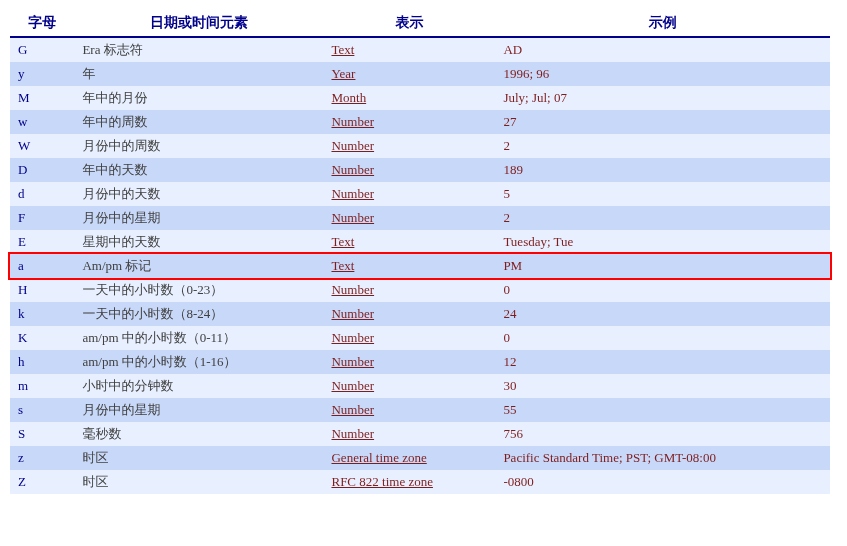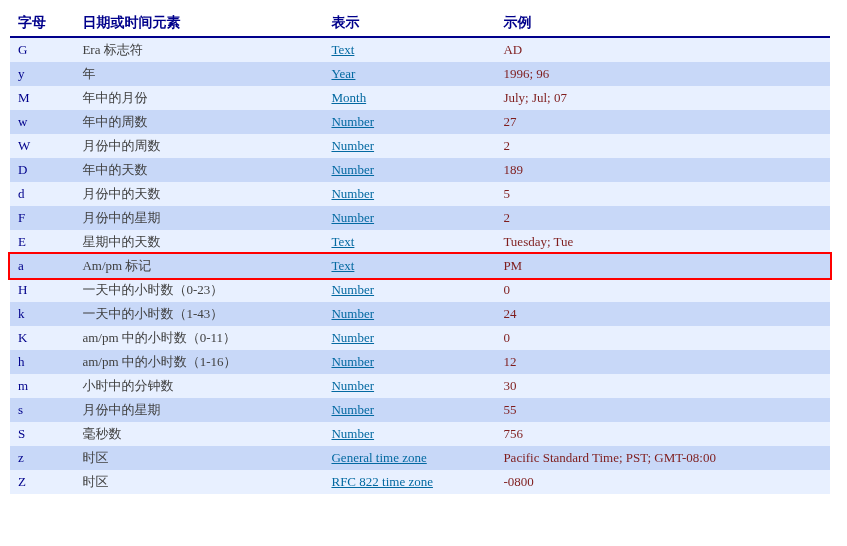--- a/index.html
+++ b/index.html
@@ -11,21 +11,21 @@
       padding: 10px;
     }
     table {
       border-collapse: collapse;
       width: 820px;
     }
     thead tr {
       background: #fff;
     }
     thead th {
-      text-align: left;
+      text-align: center;
       padding: 4px 8px;
       font-weight: bold;
       color: #00008B;
       border-bottom: 2px solid #00008B;
       font-size: 14px;
     }
     tbody tr:nth-child(odd) {
       background: #e8f0ff;
     }
     tbody tr:nth-child(even) {
@@ -38,21 +38,21 @@
       font-size: 13px;
     }
     td.letter {
       font-weight: normal;
       color: #00008B;
     }
     td.description {
       color: #404040;
     }
     td.representation a {
-      color: #0369a1;
+      color: #7f1d1d;
       text-decoration: underline;
     }
     td.example {
       color: #7f1d1d;
     }
     
   </style>
 </head>
 <body>
 
@@ -127,21 +127,21 @@
         <td class="example">PM</td>
       </tr>
       <tr>
         <td class="letter">H</td>
         <td class="description">一天中的小时数（0-23）</td>
         <td class="representation"><a href="#">Number</a></td>
         <td class="example">0</td>
       </tr>
       <tr>
         <td class="letter">k</td>
-        <td class="description">一天中的小时数（1-43）</td>
+        <td class="description">一天中的小时数（8-24）</td>
         <td class="representation"><a href="#">Number</a></td>
         <td class="example">24</td>
       </tr>
       <tr>
         <td class="letter">K</td>
         <td class="description">am/pm 中的小时数（0-11）</td>
         <td class="representation"><a href="#">Number</a></td>
         <td class="example">0</td>
       </tr>
       <tr>

